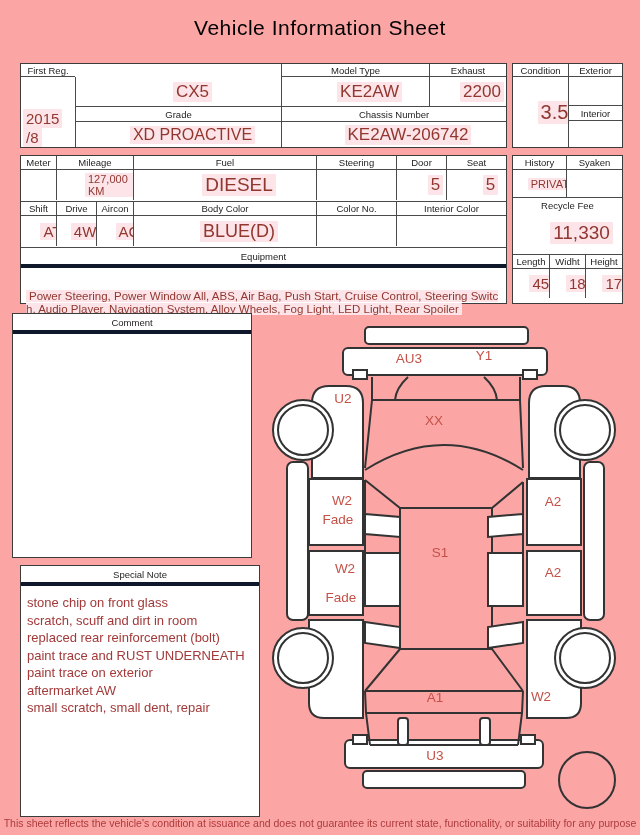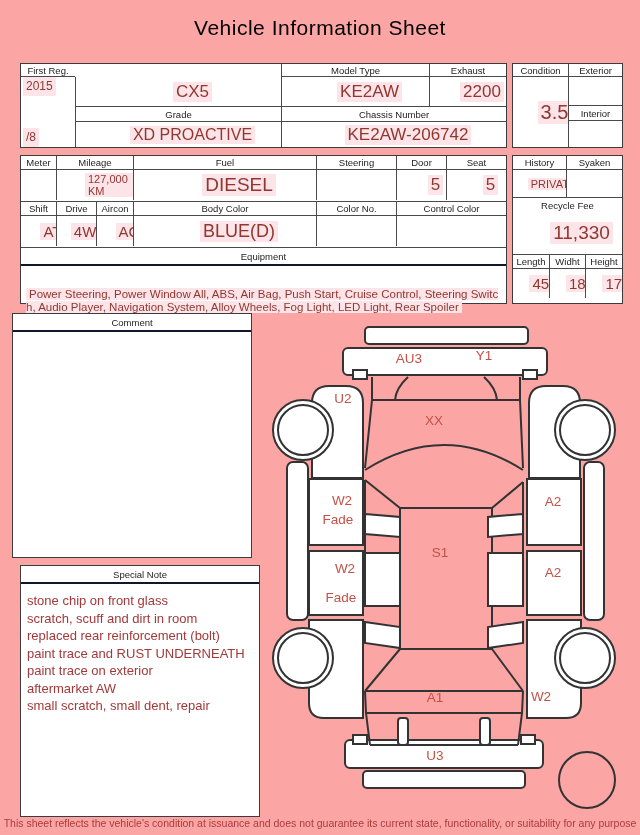--- a/index.html
+++ b/index.html
@@ -15,32 +15,32 @@
   .bb{border-bottom:1px solid #4a4a4a;}
   .bt{border-top:1px solid #4a4a4a;}
   .lab{font-size:9.5px;color:#1d1d1d;}
   .val{color:#92372f;padding-left:28px;}
   .hl{background:#fce4e9;padding:0 3px;border-radius:1px;}
   
   #t1l{left:20px;top:63px;width:487px;height:85px;}
   #t1l .grid{grid-template-columns:54px 206px 148px 1fr;grid-template-rows:13px 30px 15px 1fr;}
   #t1r{left:512px;top:63px;width:111px;height:85px;}
   #t1r .grid{grid-template-columns:55px 1fr;grid-template-rows:13px 29px 15px 1fr;}
-  .firstreg-val{flex-direction:column;align-items:flex-start;justify-content:space-between;
-                font-size:12px;line-height:19px;padding-left:2px;}
+  .firstreg-val{flex-direction:column;align-items:flex-start;justify-content:flex-end;
+                font-size:15px;line-height:19px;padding-left:2px;}
   
   #t2l{left:20px;top:155px;width:487px;height:149px;}
   .band1{grid-template-columns:35px 77px 183px 80px 50px 1fr;grid-template-rows:14px 30px;}
   .band2{grid-template-columns:35px 40px 37px 183px 80px 1fr;grid-template-rows:14px 30px;}
   #t2r{left:512px;top:155px;width:111px;height:149px;}
   .row{display:flex;box-sizing:border-box;}
   
   #commentBox{left:12px;top:313px;width:240px;height:245px;}
   #noteBox{left:20px;top:565px;width:240px;height:252px;}
-  .boxhead{height:16px;border-bottom:2px solid #0f172a;display:flex;align-items:center;justify-content:center;}
+  .boxhead{height:16px;border-bottom:4px solid #0f172a;display:flex;align-items:center;justify-content:center;}
   .note-body{padding:8px 6px 0 6px;font-size:13px;line-height:17.5px;color:#a33939;}
   
   #diagram{position:absolute;left:262px;top:315px;}
   #diagram path,#diagram rect,#diagram circle,#diagram line,#diagram polygon{stroke:#333;stroke-width:2;}
   .nf{fill:none;} .wf{fill:#fff;}
   .diag-label{font-family:"Liberation Sans",sans-serif;font-size:13.5px;fill:#c45147;
               text-anchor:middle;stroke:none;}
   .disclaimer{position:absolute;left:0;top:817px;width:640px;text-align:center;
               font-size:10.5px;color:#ad3b3b;}
   .eq-text{font-size:11.5px;line-height:13px;word-break:break-all;text-align:left;
@@ -120,21 +120,21 @@
       <div class="cell val bl" style="font-size:17px">
           <span class="hl">5</span>
         </div>
     </div>
     <div class="grid band2 bt" style="height:45px">
       <div class="cell lab bb">Shift</div>
       <div class="cell lab bl bb">Drive</div>
       <div class="cell lab bl bb">Aircon</div>
       <div class="cell lab bl bb">Body Color</div>
       <div class="cell lab bl bb">Color No.</div>
-      <div class="cell lab bl bb">Control Color</div>
+      <div class="cell lab bl bb">Interior Color</div>
       <div class="cell val" style="font-size:15px">
           <span class="hl">AT</span>
         </div>
       <div class="cell val bl" style="font-size:15px">
           <span class="hl">4WD</span>
         </div>
       <div class="cell val bl" style="font-size:15px">
           <span class="hl">AC</span>
         </div>
       <div class="cell val bl" style="font-size:18px">

